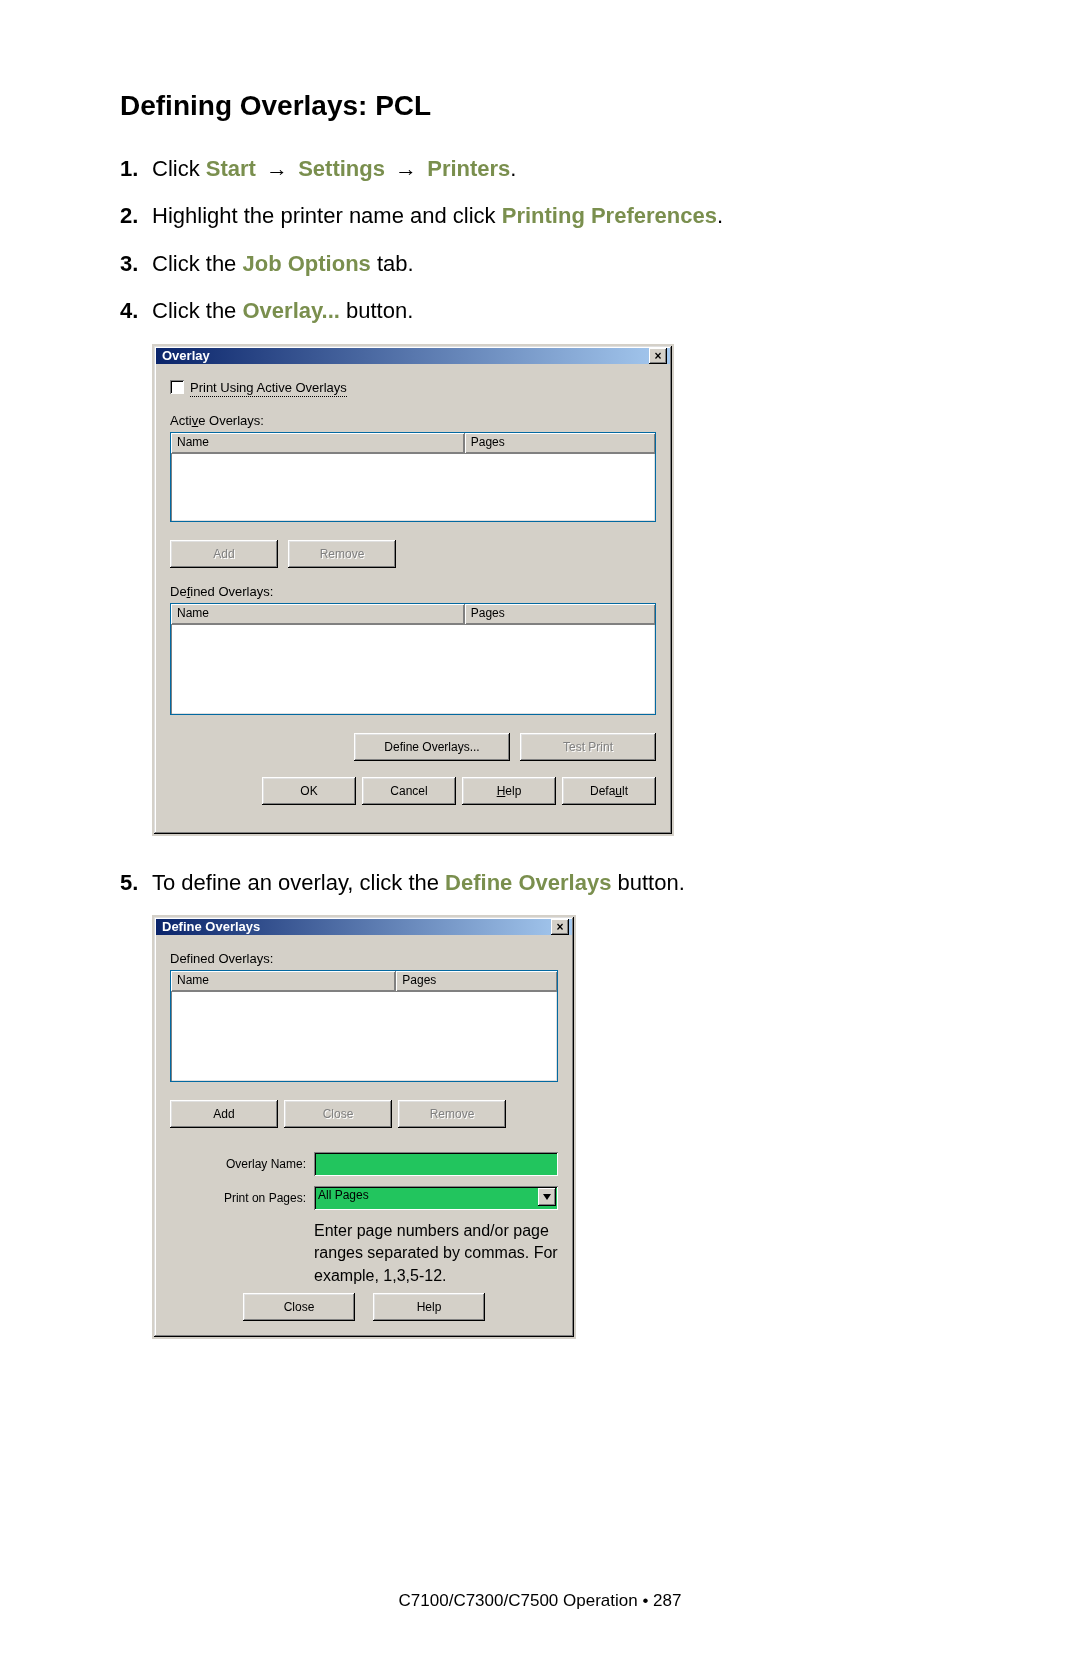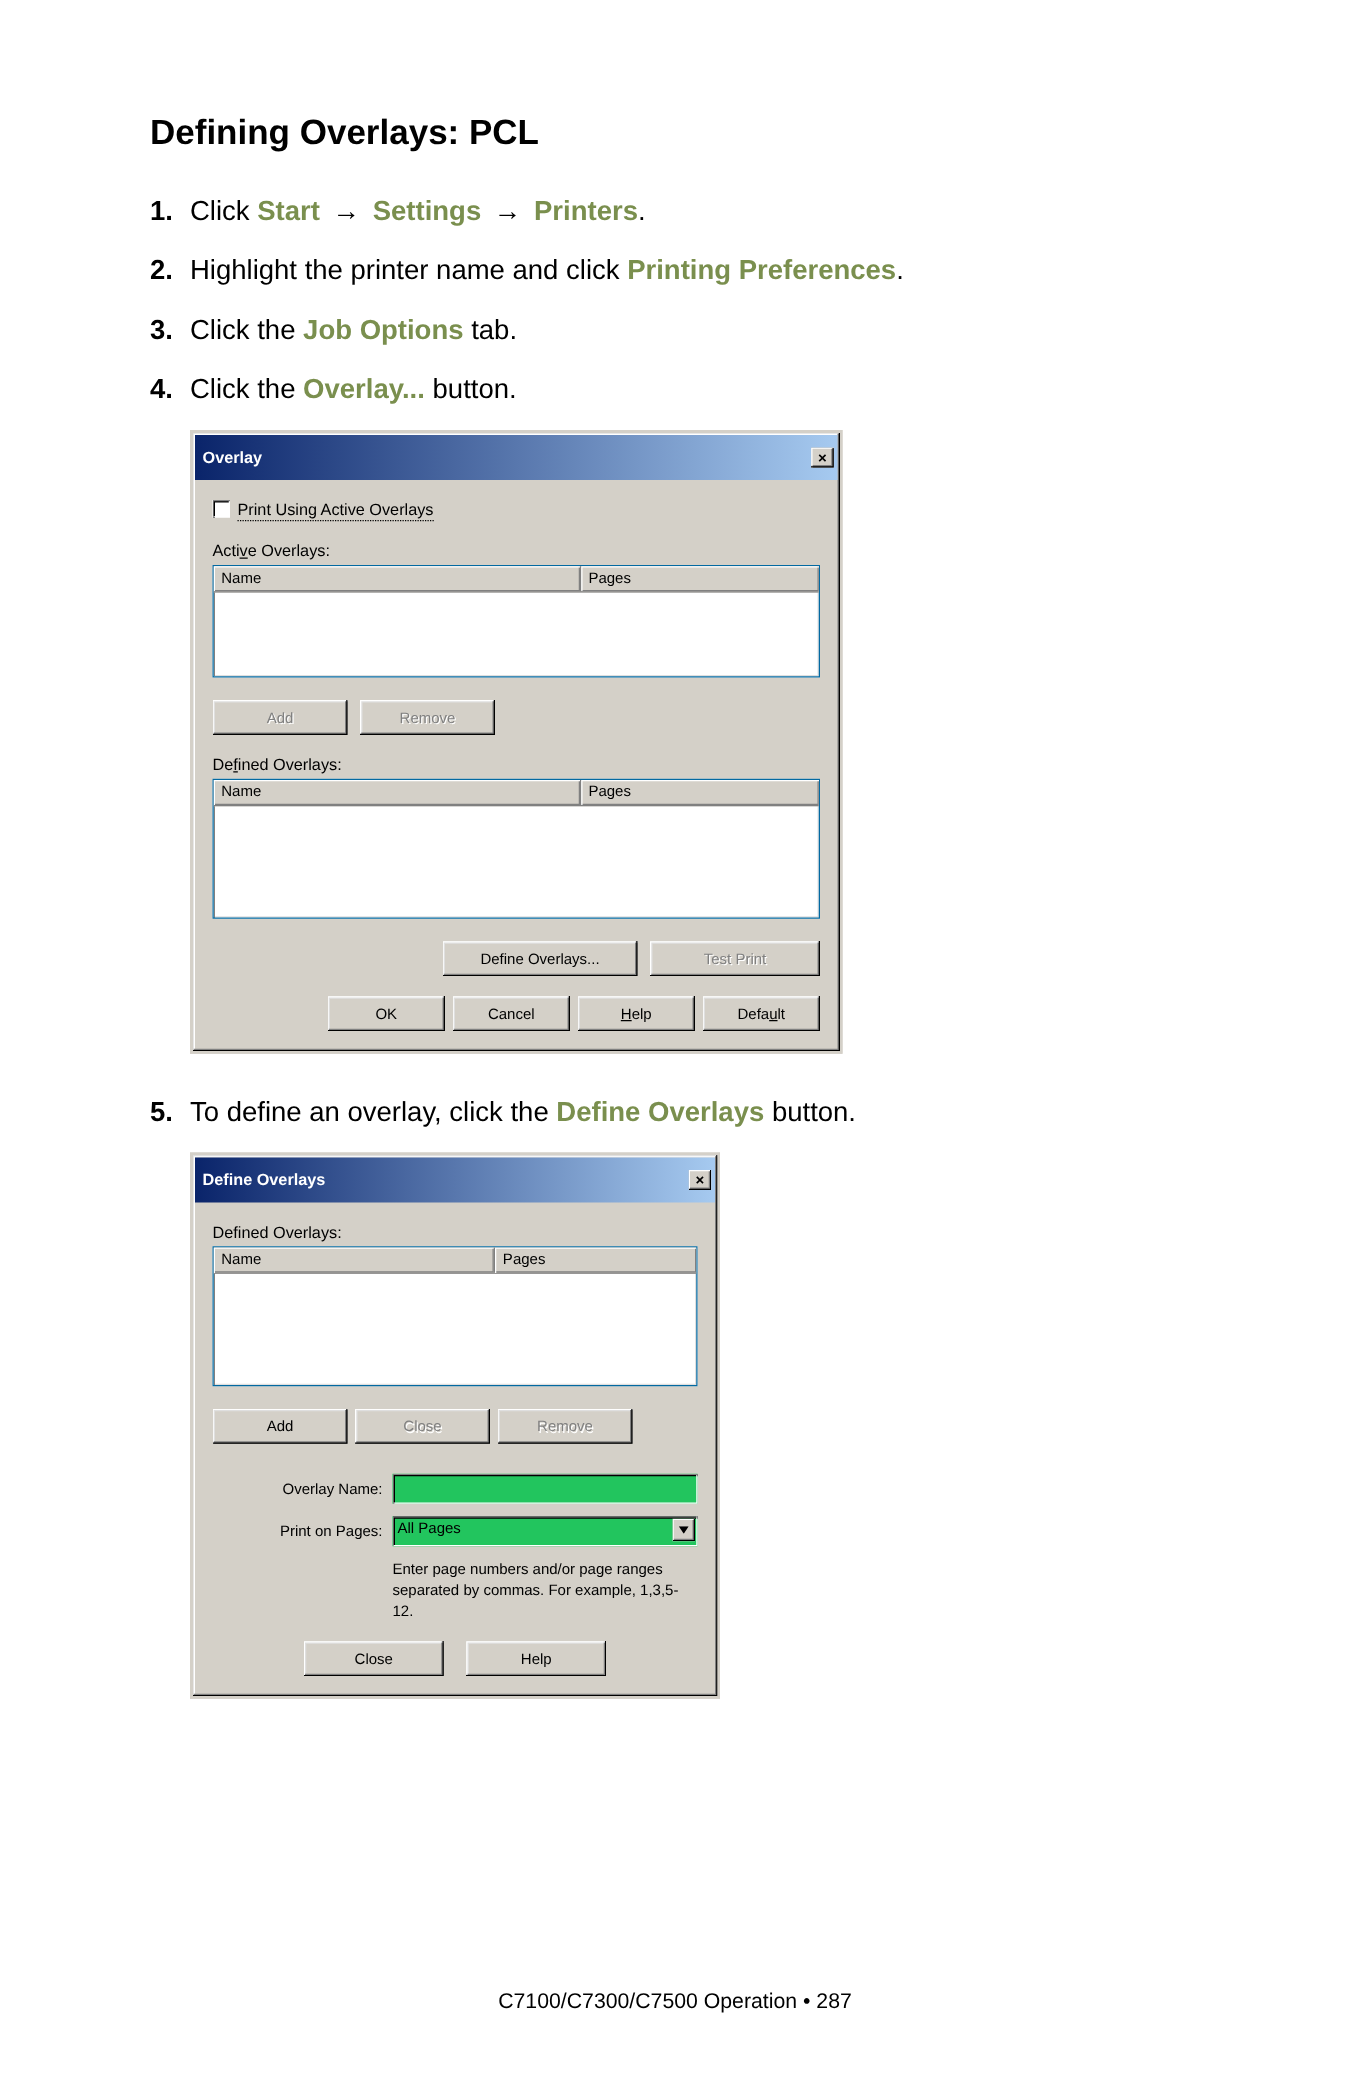--- a/index.html
+++ b/index.html
@@ -60,21 +60,21 @@
       inset 2px 2px 0 #fff;
     font-family:Tahoma,Arial,sans-serif;
     font-size:13px;
     color:#000;
     position:relative;
   }
   .titlebar{
     background:linear-gradient(90deg,var(--titlebar-a),var(--titlebar-b));
     color:#fff;
     font-weight:700;
-    height:36px;
+    height:16px;
     display:flex;
     align-items:center;
     padding:0 3px 0 6px;
     margin:2px;
   }
   .titlebar .title{flex:1;font-size:13px;}
   .titlebar .closebox{
     width:18px;height:16px;
     background:var(--dlg-bg);
     box-shadow:
@@ -135,21 +135,21 @@
     padding:2px 4px;font-size:12px;
   }
   .combo{position:relative;}
   .combo .caret{
     position:absolute;right:2px;top:2px;width:18px;height:18px;
     background:var(--dlg-bg);
     box-shadow:inset -1px -1px 0 #000,inset 1px 1px 0 #fff,inset -2px -2px 0 #808080;
     display:flex;align-items:center;justify-content:center;
   }
   .caret svg{width:8px;height:6px;}
-  .hint{font-size:12px;margin:4px 0 16px 144px;line-height:1.4;}
+  .hint{font-size:16px;margin:4px 0 6px 144px;line-height:1.4;}
   .footer{
     position:absolute;
     left:0;right:0;
     bottom:58px;
     text-align:center;
     font-size:17px;
     color:#000;
   }
 </style>
 </head>
@@ -221,21 +221,21 @@
         <div class="listview" style="height:110px;">
           <div class="lv-header">
             <div class="lv-col" style="flex:0 0 58%;">Name</div>
             <div class="lv-col" style="flex:1;border-right:none;">Pages</div>
           </div>
         </div>
         <div class="btnrow right">
           <span class="btn" style="min-width:140px;">Define Overlays...</span>
           <span class="btn disabled" style="min-width:120px;">Test Print</span>
         </div>
-        <div class="btnrow right" style="margin-bottom:0;gap:6px;align-items:center;">
+        <div class="btnrow right" style="margin-bottom:13px;gap:6px;align-items:center;">
           <span class="btn" style="min-width:78px;">OK</span>
           <span class="btn" style="min-width:78px;">Cancel</span>
           <span class="btn" style="min-width:78px;">
             <span class="ul">H</span>
               <span>elp</span>
           </span>
           <span class="btn" style="min-width:78px;">
             <span>Defa</span>
               <span class="ul">u</span>
               <span>lt</span>

